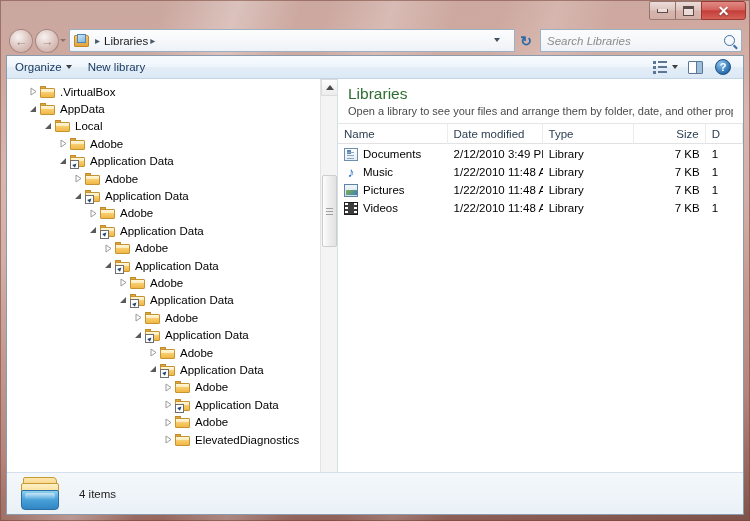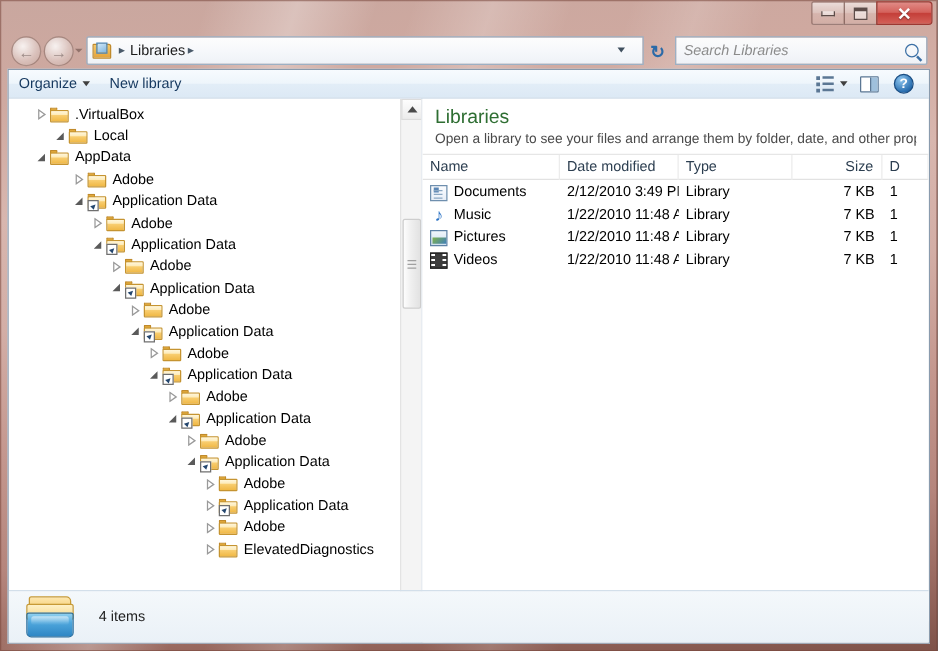--- a/index.html
+++ b/index.html
@@ -459,45 +459,45 @@
                   <path d="M2,1 L7,4.5 L2,8 Z" fill="none" stroke="#9a9a9a" stroke-width="1"></path>
                 </svg>
               </span>
               <span class="fico">
                 <span class="tab"></span>
                 <span class="body"></span>
                 <span class="lip"></span>
               </span>
               <span>.VirtualBox</span>
             </div>
+            <div class="tnode" style="padding-left: 19px;">
+              <span class="tw">
+                <svg width="9" height="9" viewBox="0 0 9 9">
+                  <path d="M1,7 L7,7 L7,1 Z" fill="#5a5a5a"></path>
+                </svg>
+              </span>
+              <span class="fico">
+                <span class="tab"></span>
+                <span class="body"></span>
+                <span class="lip"></span>
+              </span>
+              <span>AppData</span>
+            </div>
             <div class="tnode" style="padding-left: 34px;">
               <span class="tw">
                 <svg width="9" height="9" viewBox="0 0 9 9">
                   <path d="M1,7 L7,7 L7,1 Z" fill="#5a5a5a"></path>
                 </svg>
               </span>
               <span class="fico">
                 <span class="tab"></span>
                 <span class="body"></span>
                 <span class="lip"></span>
               </span>
               <span>Local</span>
-            </div>
-            <div class="tnode" style="padding-left: 19px;">
-              <span class="tw">
-                <svg width="9" height="9" viewBox="0 0 9 9">
-                  <path d="M1,7 L7,7 L7,1 Z" fill="#5a5a5a"></path>
-                </svg>
-              </span>
-              <span class="fico">
-                <span class="tab"></span>
-                <span class="body"></span>
-                <span class="lip"></span>
-              </span>
-              <span>AppData</span>
             </div>
             <div class="tnode" style="padding-left: 49px;">
               <span class="tw">
                 <svg width="9" height="9" viewBox="0 0 9 9">
                   <path d="M2,1 L7,4.5 L2,8 Z" fill="none" stroke="#9a9a9a" stroke-width="1"></path>
                 </svg>
               </span>
               <span class="fico">
                 <span class="tab"></span>
                 <span class="body"></span>

